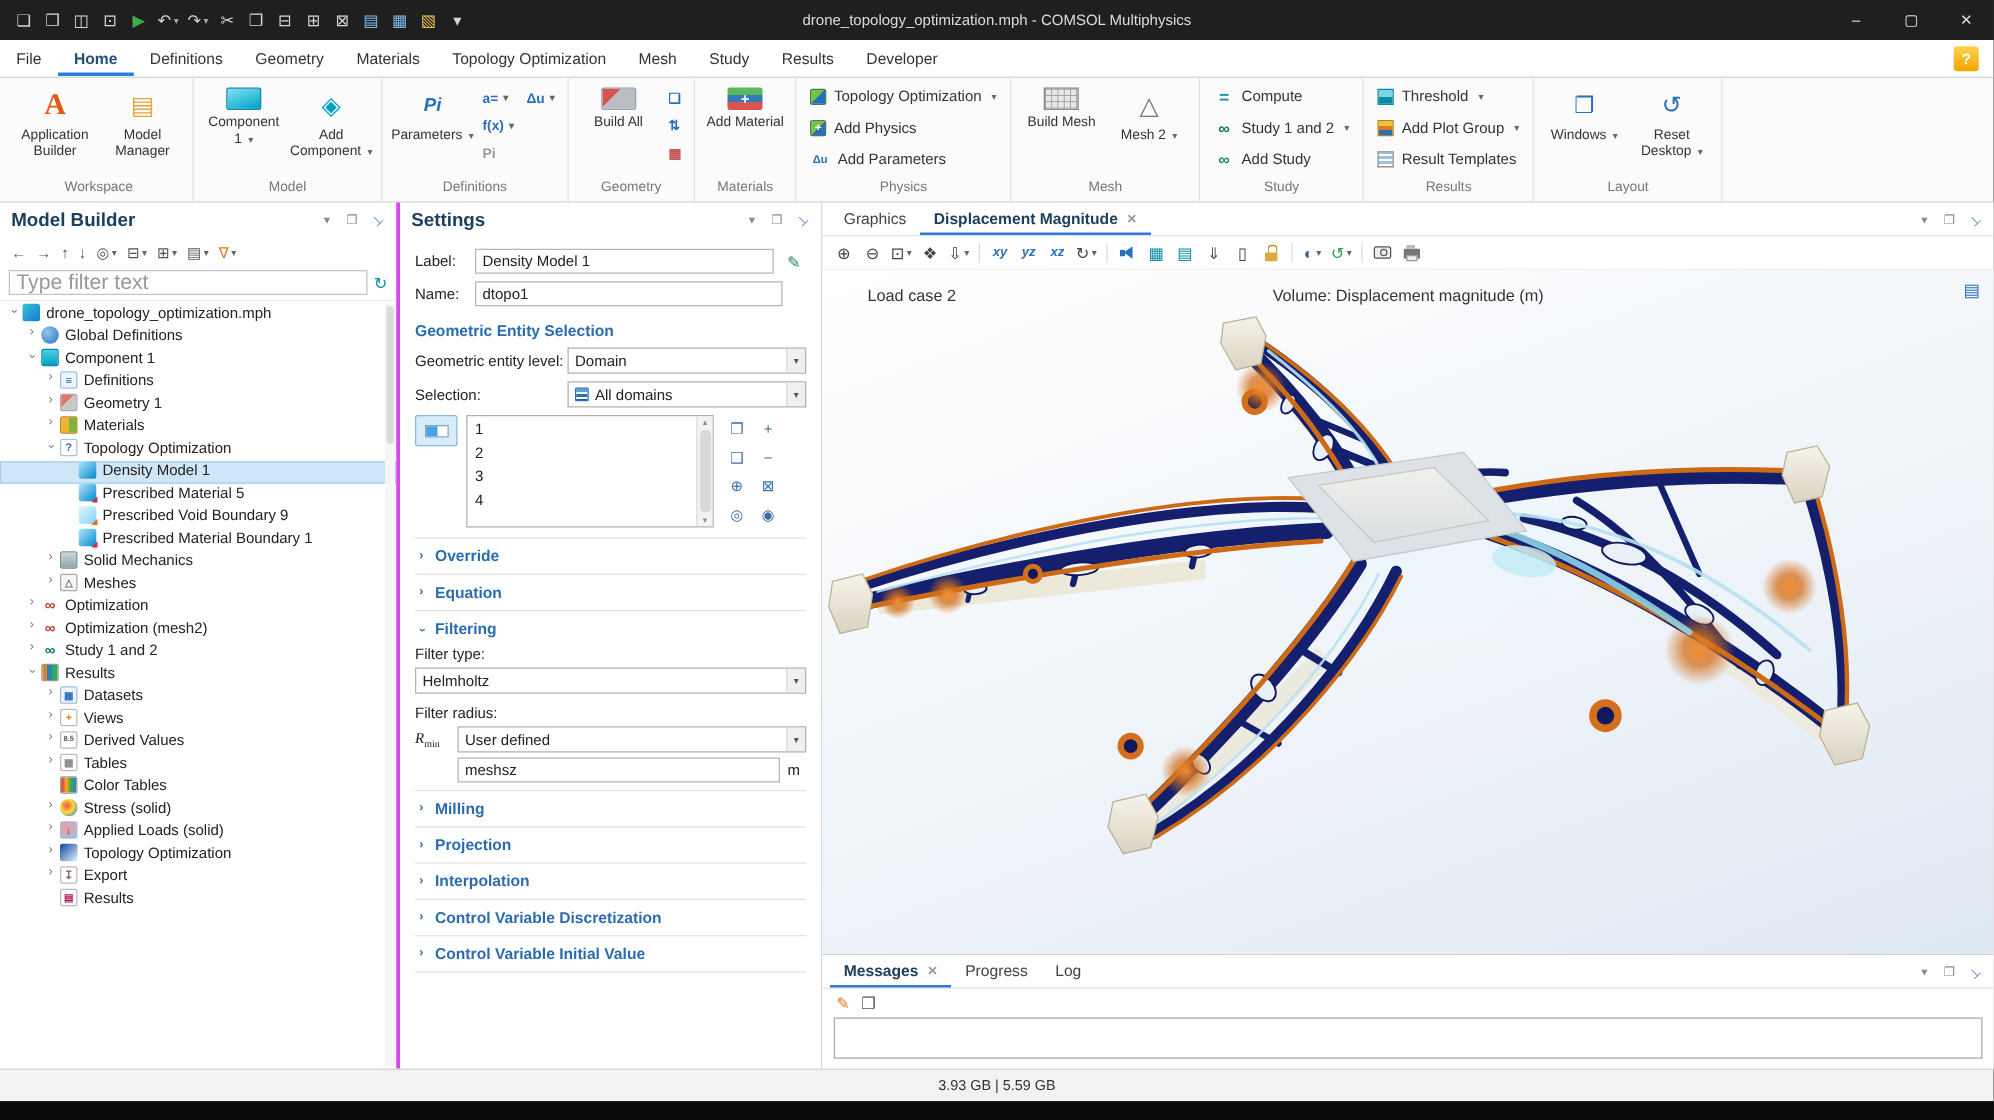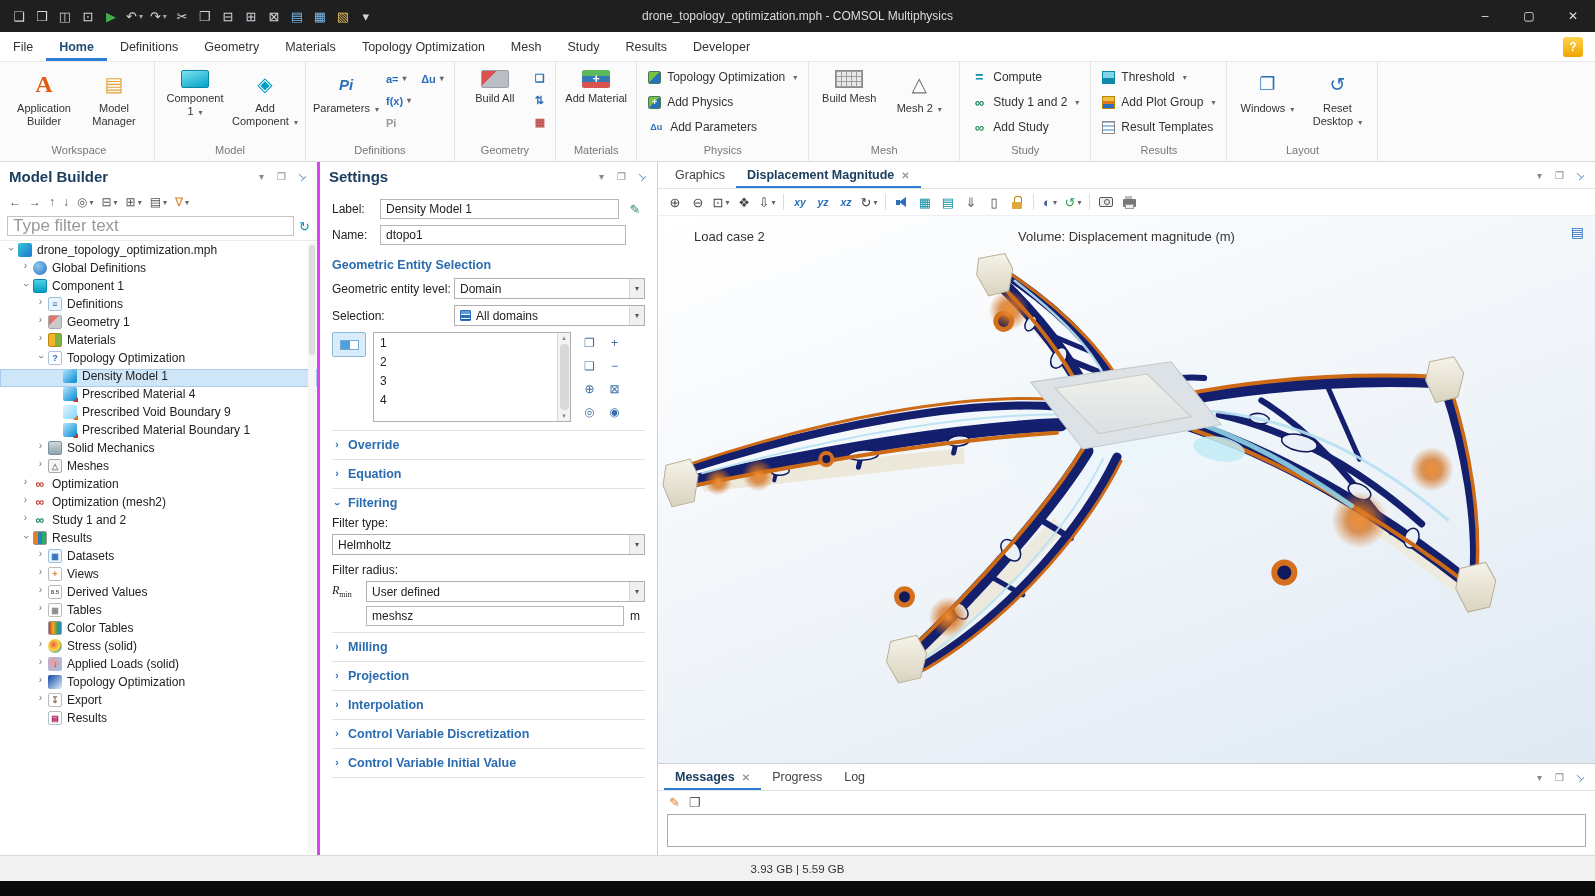--- a/index.html
+++ b/index.html
@@ -543,21 +543,21 @@
             <span class="tlabel">Topology Optimization</span>
           </div>
           <div class="trow sel" style="padding-left: 49px;">
             <span class="chev none" style="visibility: hidden;"></span>
             <span class="ti ti-density"></span>
             <span class="tlabel">Density Model 1</span>
           </div>
           <div class="trow" style="padding-left: 49px;">
             <span class="chev none" style="visibility: hidden;"></span>
             <span class="ti ti-prescribed"></span>
-            <span class="tlabel">Prescribed Material 4</span>
+            <span class="tlabel">Prescribed Material 5</span>
           </div>
           <div class="trow" style="padding-left: 49px;">
             <span class="chev none" style="visibility: hidden;"></span>
             <span class="ti ti-prescribed-void"></span>
             <span class="tlabel">Prescribed Void Boundary 9</span>
           </div>
           <div class="trow" style="padding-left: 49px;">
             <span class="chev none" style="visibility: hidden;"></span>
             <span class="ti ti-prescribed"></span>
             <span class="tlabel">Prescribed Material Boundary 1</span>

